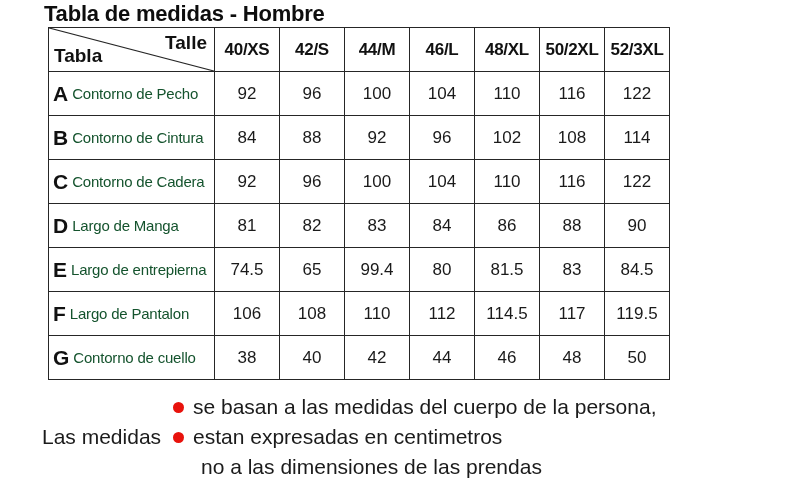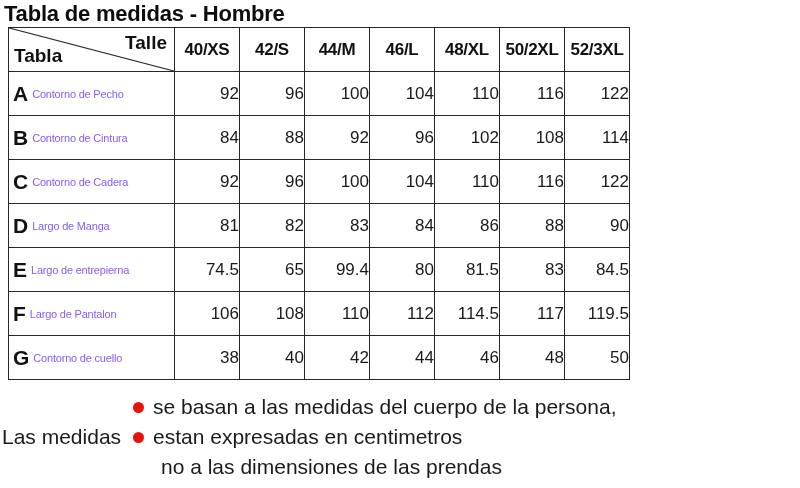--- a/index.html
+++ b/index.html
@@ -1,37 +1,37 @@
 <!DOCTYPE html>
 <html><head>
 <meta charset="utf-8">
 <style>
   html,body { margin:0; padding:0; background:#fff; }
   .page { position:relative; width:638px; height:488px; background:#ffffff;
-          font-family:"Liberation Sans", sans-serif; overflow:hidden; color:#111; }
+          font-family:"Liberation Sans", sans-serif; overflow:hidden; color:#111;margin-left:40px; }
 
   .title { position:absolute; left:4px; top:1px; font-size:22px; font-weight:bold;
            letter-spacing:-0.2px; color:#0d0d0d; }
 
   table.size-table { position:absolute; left:8px; top:27px; border-collapse:collapse;
                      table-layout:fixed; }
   table.size-table th, table.size-table td { border:1.5px solid #262626; padding:0; }
   table.size-table tr { height:44px; }
   .col-head { font-size:17px; font-weight:bold; letter-spacing:-0.3px; }
 
   td.corner { position:relative; }
   .corner .diag { position:absolute; left:0; top:0; width:100%; height:100%; display:block; }
   .corner .talle  { position:absolute; top:4px; right:7px; font-size:19px; font-weight:bold; }
   .corner .medida { position:absolute; bottom:4px; left:5px; font-size:19px; font-weight:bold; }
 
   td.rowlab { text-align:left; white-space:nowrap; overflow:hidden; }
   .rowlab .inner { display:flex; align-items:center; padding-left:4px; }
   .rowlab .ltr { font-weight:bold; font-size:21px; margin-right:4px; line-height:1; }
-  .rowlab .lbl { font-size:11px; letter-spacing:-0.2px; color:#8b5cf6;text-align:center; }
-  td.cell-val { text-align:right; font-size:17px; color:#1a1a1a; }
+  .rowlab .lbl { font-size:15px; letter-spacing:-0.2px; color:#14532d;text-align:center; }
+  td.cell-val { text-align:center; font-size:17px; color:#1a1a1a; }
 
   .notes { position:absolute; left:2px; top:392px; font-size:21px; color:#1b1b1b; }
   .note-row { display:flex; align-items:center; height:30px; }
   .note-prefix { width:131px; }
   .dot { width:11px; height:11px; border-radius:50%; background:#e8120c;
          margin-right:9px; flex:none; }
   .dot.ghost { visibility:hidden; }
   .cont { margin-left:8px; }
 
   .mannequin { position:absolute; left:655px; top:0; }

